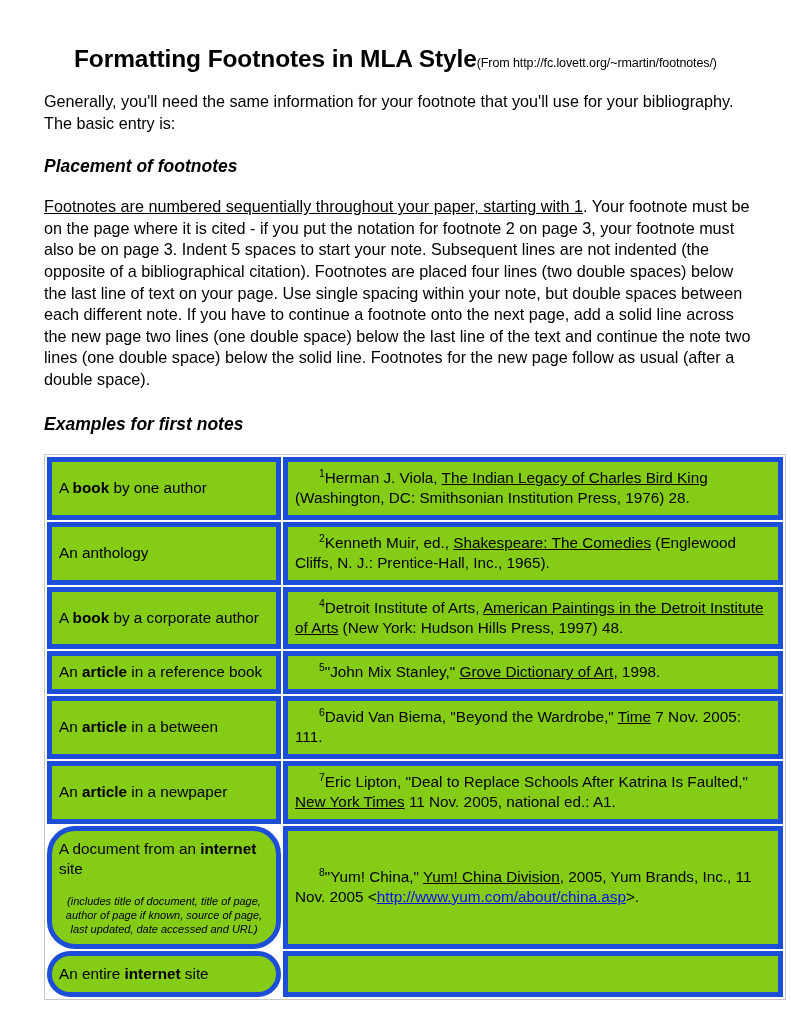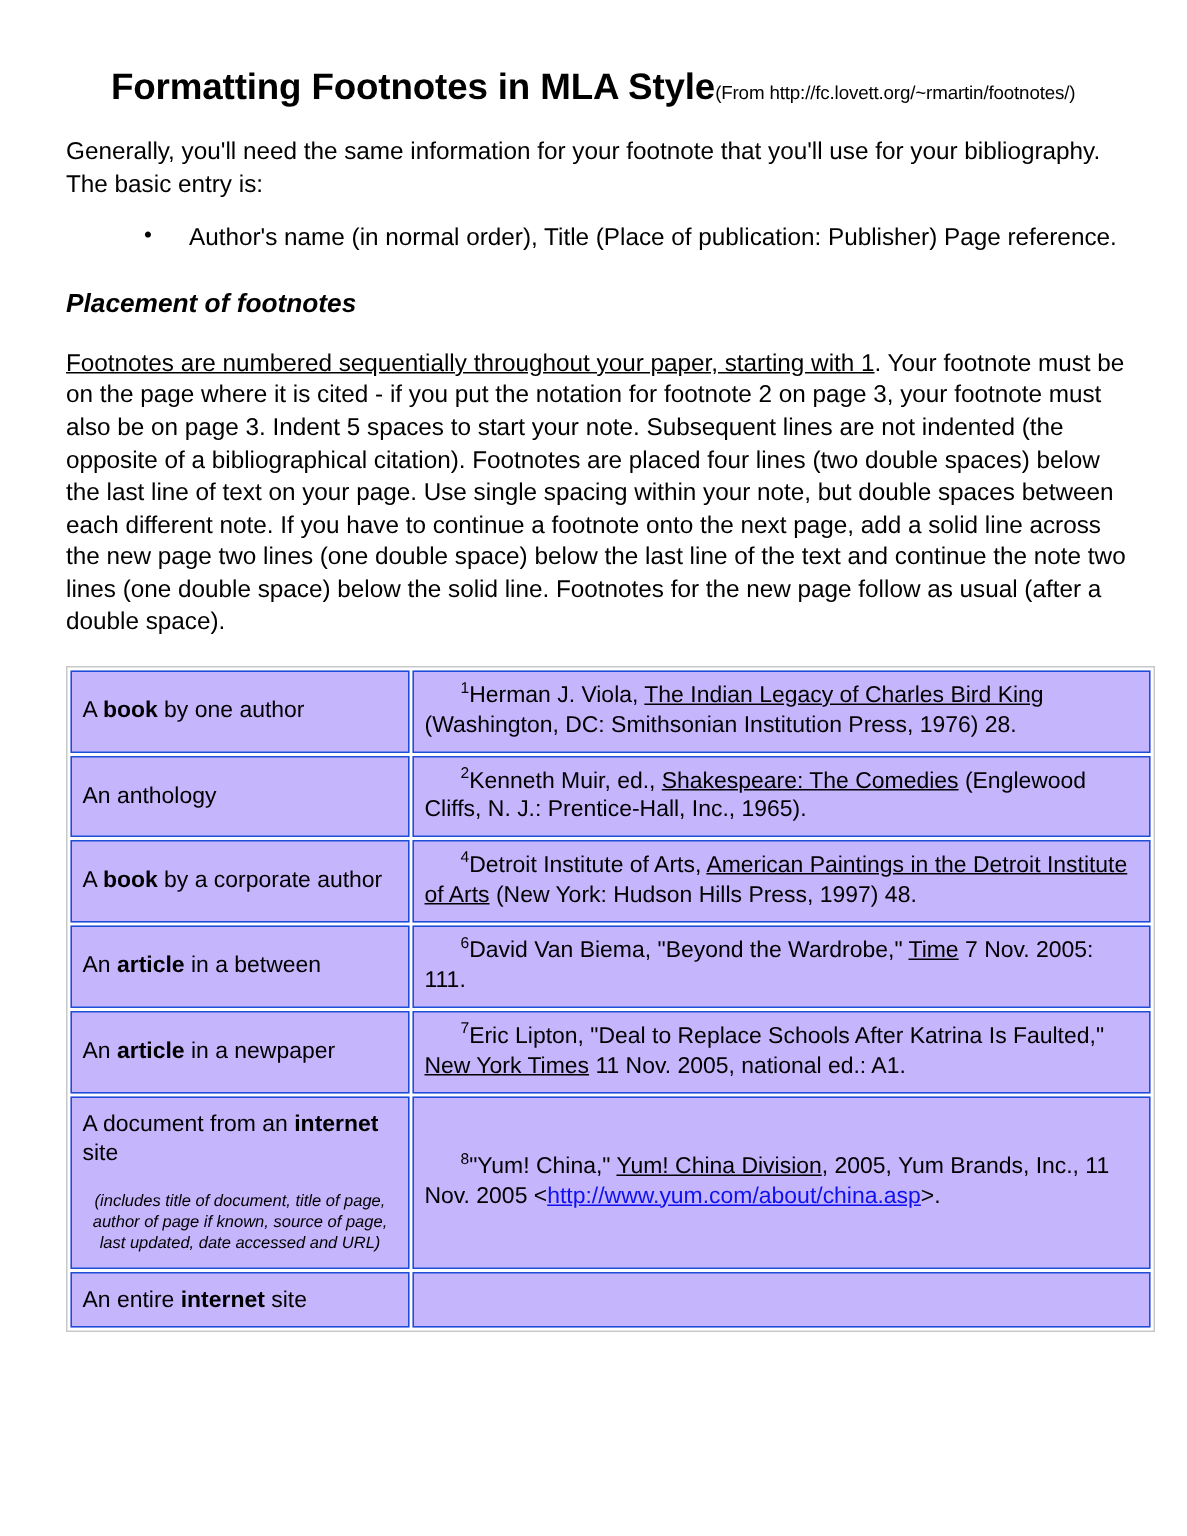--- a/index.html
+++ b/index.html
@@ -88,26 +88,26 @@
   table.examples {
     margin-top: 18px;
     width: 708px;
     border-collapse: separate;
     border-spacing: 2px;
     border: 1px solid #c8c8c8;
     background: #ffffff;
     table-layout: fixed;
   }
   table.examples td {
-    border: 1px solid #1d4ed8;
+    border: 5px solid #1d4ed8;
     vertical-align: middle;
     padding: 6px 7px 7px 7px;
     font-size: 15.3px;
     line-height: 1.3;
-    background: #c4b5fd;
+    background: #84cc16;
   }
   td.label-col { width: 210px; }
   td.note-col  { width: 476px; }
 
   td.note-col .note {
     text-indent: 24px;
   }
   sup {
     font-size: 0.68em;
     vertical-align: super;
@@ -115,46 +115,44 @@
   }
   .paren-note {
     display: block;
     font-size: 11px;
     font-style: italic;
     line-height: 1.28;
     margin-top: 15px;
     text-align: center;
   }
   .label-top { vertical-align: top; }
-  td.label-col.with-paren { padding-top: 8px; padding-bottom: 8px; }
+  td.label-col.with-paren { padding-top: 8px; padding-bottom: 8px; border-radius: 28px; }
   a.link {
     color: #1010ee;
     text-decoration: underline;
   }
 </style>
 </head>
 <body>
 
 <div class="page">
   <div class="content">
 
     <div class="title-line">
       <span class="title-main">Formatting Footnotes in MLA Style</span><span class="title-sub">(From http://fc.lovett.org/~rmartin/footnotes/)</span>
     </div>
 
     <p class="body">Generally, you'll need the same information for your footnote that you'll use for your bibliography. The basic entry is:</p>
 
-    <ul class="bullets">
-      <li>Author's name (in normal order), Title (Place of publication: Publisher) Page reference.</li>
-    </ul>
 
     <h2 class="section">Placement of footnotes</h2>
 
     <p class="body"><u>Footnotes are numbered sequentially throughout your paper, starting with 1</u><span>. Your footnote must be on the page where it is cited - if you put the notation for footnote 2 on page 3, your footnote must also be on page 3. Indent 5 spaces to start your note. Subsequent lines are not indented (the opposite of a bibliographical citation). Footnotes are placed four lines (two double spaces) below the last line of text on your page. Use single spacing within your note, but double spaces between each different note. If you have to continue a footnote onto the next page, add a solid line across the new page two lines (one double space) below the last line of the text and continue the note two lines (one double space) below the solid line. Footnotes for the new page follow as usual (after a double space).</span></p>
 
+    <h2 class="section sec2">Examples for first notes</h2>
 
     <table class="examples">
       <tbody>
           <tr>
             <td class="label-col"><span>A </span><b>book</b><span> by one author</span></td>
             <td class="note-col">
               <div class="note"><sup>1</sup><span>Herman J. Viola, </span><u>The Indian Legacy of Charles Bird King</u><span> (Washington, DC: Smithsonian Institution Press, 1976) 28.</span></div>
             </td>
           </tr>
           <tr>
@@ -163,20 +161,26 @@
               <div class="note"><sup>2</sup><span>Kenneth Muir, ed., </span><u>Shakespeare: The Comedies</u><span> (Englewood Cliffs, N. J.: Prentice-Hall, Inc., 1965).</span></div>
             </td>
           </tr>
           <tr>
             <td class="label-col"><span>A </span><b>book</b><span> by a corporate author</span></td>
             <td class="note-col">
               <div class="note"><sup>4</sup><span>Detroit Institute of Arts, </span><u>American Paintings in the Detroit Institute of Arts</u><span> (New York: Hudson Hills Press, 1997) 48.</span></div>
             </td>
           </tr>
           <tr>
+            <td class="label-col"><span>An </span><b>article</b><span> in a reference book</span></td>
+            <td class="note-col">
+              <div class="note"><sup>5</sup><span>"John Mix Stanley," </span><u>Grove Dictionary of Art</u><span>, 1998.</span></div>
+            </td>
+          </tr>
+          <tr>
             <td class="label-col"><span>An </span><b>article</b><span> in a between</span></td>
             <td class="note-col">
               <div class="note"><sup>6</sup><span>David Van Biema, "Beyond the Wardrobe," </span><u>Time</u><span> 7 Nov. 2005: 111.</span></div>
             </td>
           </tr>
           <tr>
             <td class="label-col"><span>An </span><b>article</b><span> in a newpaper</span></td>
             <td class="note-col">
               <div class="note"><sup>7</sup><span>Eric Lipton, "Deal to Replace Schools After Katrina Is Faulted," </span><u>New York Times</u><span> 11 Nov. 2005, national ed.: A1.</span></div>
             </td>

